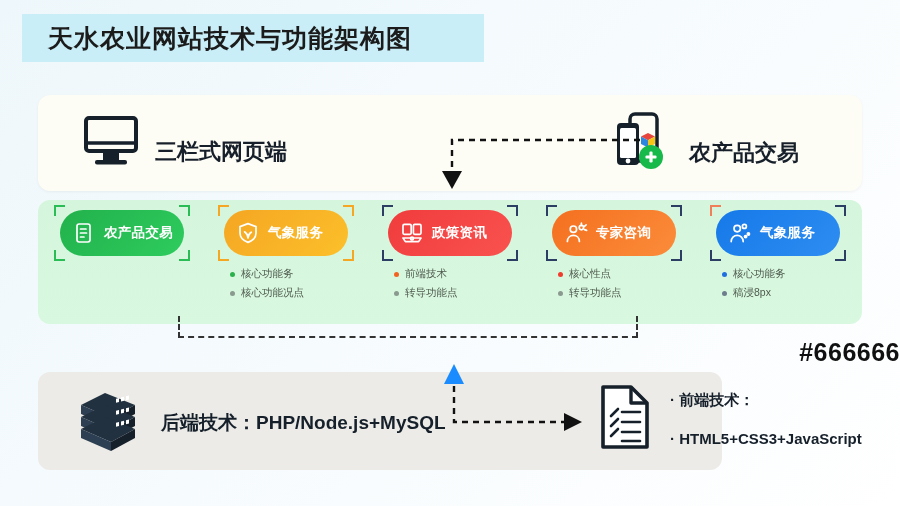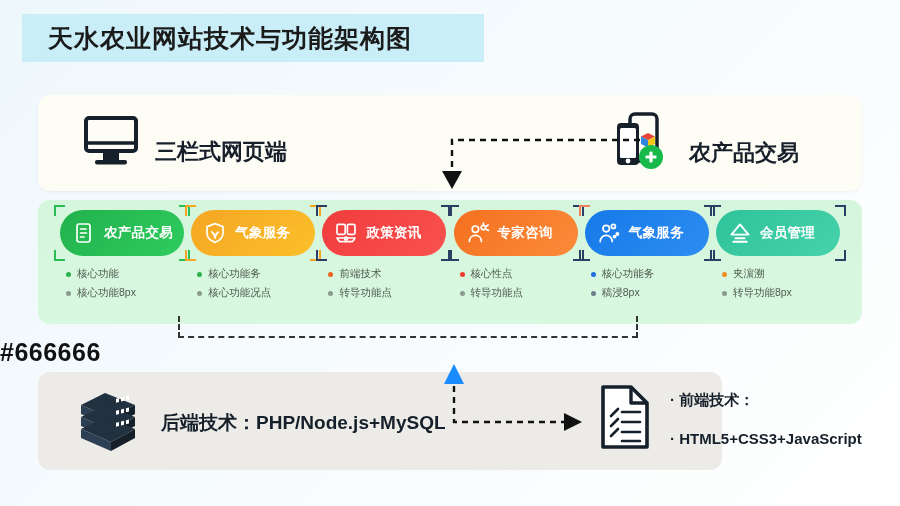--- a/index.html
+++ b/index.html
@@ -64,21 +64,21 @@
   .bullet{ display:flex; align-items:center; gap:6px; margin-bottom:5px; }
   .dot{ width:5px; height:5px; border-radius:50%; flex:none; }
   .bullet span{ font-size:10.5px; color:#4e5a4e; white-space:nowrap; }
 
   
   .mid-bracket{
     position:absolute; left:178px; top:316px; width:460px; height:22px;
     border:2px dashed #333; border-top:0;
   }
   .hex-label{
-    position:absolute; left:0; right:0; top:338px; text-align:left;
+    position:absolute; left:0; right:0; top:338px; text-align:right;
     font-size:25px; font-weight:bold; color:#111; letter-spacing:.5px;
   }
 
   
   .band-bot{
     position:absolute; left:38px; top:372px; width:684px; height:98px;
     background:#ecebe7; border-radius:12px;
   }
   .backend{ position:absolute; left:35px; top:17px; display:flex; align-items:center; gap:18px;}
   .backend-label{ font-size:19px; font-weight:bold; color:#16202b; white-space:nowrap;}
@@ -147,31 +147,20 @@
                 <line x1="8.5" y1="16" x2="12" y2="16"></line>
               </svg></span>
       <span class="ttl">农产品交易</span>
       <span class="brackets">
         <i class="bk tl" style="border-color:#2bbd55"></i>
         <i class="bk tr" style="border-color:#2bbd55"></i>
         <i class="bk bl" style="border-color:#2bbd55"></i>
         <i class="bk br" style="border-color:#2bbd55"></i>
       </span>
     </div>
-    <div class="bullets">
-
-        <div class="bullet">
-          <i class="dot" style="background:#2bb14c"></i>
-          <span>核心功能</span>
-        </div>
-        <div class="bullet">
-          <i class="dot" style="background:#8a9a8f"></i>
-          <span>核心功能8px</span>
-        </div>
-    </div>
         </div>
         <div class="card">
     <div class="pill" style="background:linear-gradient(135deg,#f5a623 0%,#fcc02a 100%)">
       <span class="pill-icon"><svg width="24" height="24" viewBox="0 0 24 24" fill="none" stroke="#fff" stroke-width="1.7" stroke-linecap="round" stroke-linejoin="round">
                 <path d="M12 2.6 L20 5.6 V12 c0 5-3.6 7.8-8 9.4 C7.6 19.8 4 17 4 12 V5.6 Z"></path>
                 <path d="M12 17 C12 13 9.5 11.5 8.6 10.8 M12 17 C12 13.5 14.2 12 15.3 11.2"></path>
               </svg></span>
       <span class="ttl">气象服务</span>
       <span class="brackets">
         <i class="bk tl" style="border-color:#f5a623"></i>
@@ -267,47 +256,20 @@
     </div>
     <div class="bullets">
 
         <div class="bullet">
           <i class="dot" style="background:#1f6fe0"></i>
           <span>核心功能务</span>
         </div>
         <div class="bullet">
           <i class="dot" style="background:#6d7d8d"></i>
           <span>稿浸8px</span>
-        </div>
-    </div>
-        </div>
-        <div class="card">
-    <div class="pill" style="background:linear-gradient(135deg,#2fc39a 0%,#45d2aa 100%)">
-      <span class="pill-icon"><svg width="24" height="24" viewBox="0 0 24 24" fill="none" stroke="#fff" stroke-width="1.7" stroke-linecap="round" stroke-linejoin="round">
-                <path d="M12 3.4 L3.4 13.6 h17.2 Z" stroke-width="1.9"></path>
-                <line x1="7.4" y1="17.2" x2="16.6" y2="17.2" stroke-width="1.9"></line>
-                <line x1="5.2" y1="20.8" x2="18.8" y2="20.8" stroke-width="1.9"></line>
-              </svg></span>
-      <span class="ttl">会员管理</span>
-      <span class="brackets">
-        <i class="bk tl" style="border-color:#2c3e63"></i>
-        <i class="bk tr" style="border-color:#2c3e63"></i>
-        <i class="bk bl" style="border-color:#2c3e63"></i>
-        <i class="bk br" style="border-color:#2c3e63"></i>
-      </span>
-    </div>
-    <div class="bullets">
-
-        <div class="bullet">
-          <i class="dot" style="background:#f08a1e"></i>
-          <span>夹濵溯</span>
-        </div>
-        <div class="bullet">
-          <i class="dot" style="background:#8a9a8f"></i>
-          <span>转导功能8px</span>
         </div>
     </div>
         </div>
       </div>
   </div>
 
   <div class="mid-bracket"></div>
 
   <div class="hex-label">#666666</div>
 

